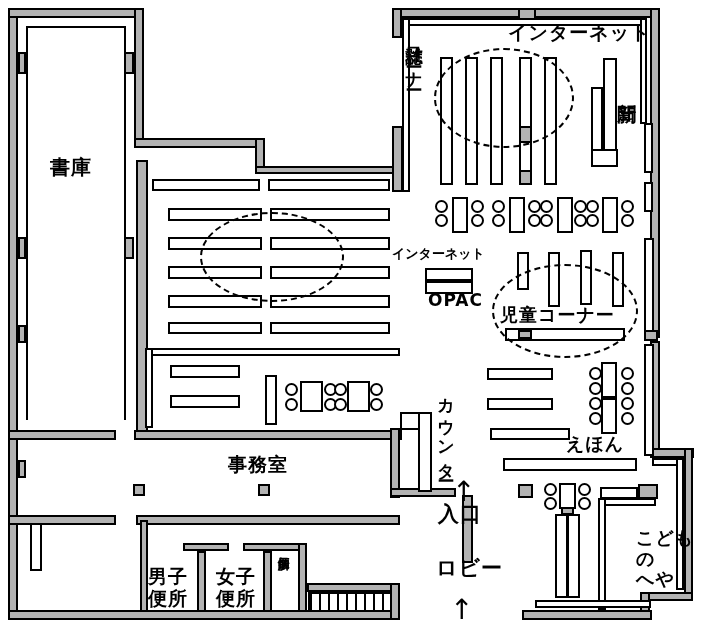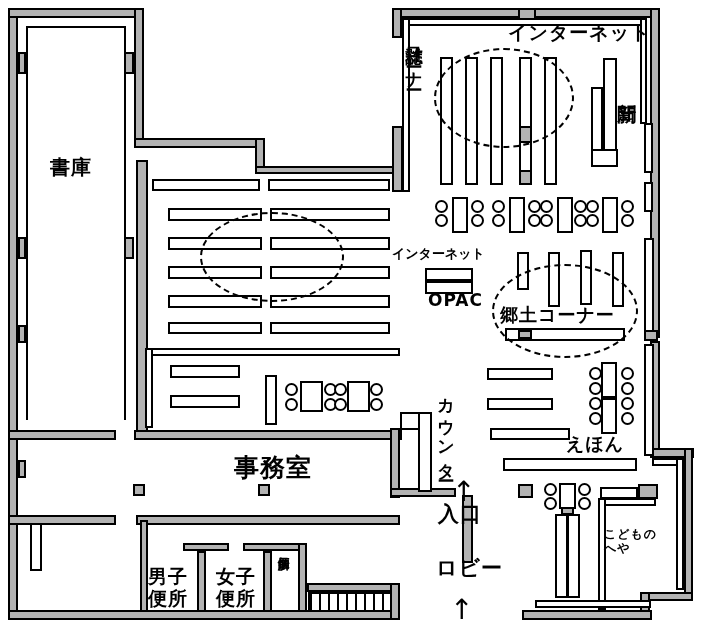--- a/index.html
+++ b/index.html
@@ -27,32 +27,32 @@
 
 <div id="plan">
 
   <div class="ellipse" style="left:434px;top:48px;width:140px;height:100px"></div>
   <div class="ellipse" style="left:200px;top:212px;width:144px;height:90px"></div>
   <div class="ellipse" style="left:492px;top:264px;width:146px;height:94px"></div>
 
   <div class="stairs" style="left:308px;top:592px;width:84px;height:20px"></div>
 
   <div class="lbl" style="left:50px;top:156px;font-size:20px">書庫</div>
-  <div class="lbl" style="left:234px;top:454px;font-size:25px">事務室</div>
+  <div class="lbl" style="left:228px;top:454px;font-size:19px">事務室</div>
   <div class="lbl" style="left:508px;top:22px;font-size:19px">インターネット</div>
   <div class="lbl vlbl" style="left:404px;top:32px;font-size:17px">雑誌コーナー</div>
   <div class="lbl vlbl" style="left:616px;top:88px;font-size:19px">新聞</div>
   <div class="lbl" style="left:392px;top:247px;font-size:13px;letter-spacing:0">インターネット</div>
   <div class="lbl" style="left:428px;top:291px;font-size:17px">OPAC</div>
-  <div class="lbl" style="left:500px;top:305px;font-size:18px">郷土コーナー</div>
+  <div class="lbl" style="left:500px;top:305px;font-size:18px">児童コーナー</div>
   <div class="lbl vlbl" style="left:436px;top:386px;font-size:17px">カウンター</div>
   <div class="lbl" style="left:438px;top:502px;font-size:21px">入口</div>
   <div class="lbl" style="left:436px;top:556px;font-size:21px">ロビー</div>
   <div class="lbl" style="left:566px;top:434px;font-size:18px">えほん</div>
-  <div class="lbl" style="left:604px;top:528px;font-size:12px">こどもの
+  <div class="lbl" style="left:636px;top:528px;font-size:18px">こどもの
 へや</div>
   <div class="lbl" style="left:148px;top:566px;font-size:19px">男子
 便所</div>
   <div class="lbl" style="left:216px;top:566px;font-size:19px">女子
 便所</div>
   <div class="lbl vlbl" style="left:276px;top:548px;font-size:12px;letter-spacing:0">多目的便所</div>
 
   <div class="arrow" style="left:452px;top:478px;font-size:28px">↑</div>
   <div class="arrow" style="left:450px;top:596px;font-size:28px">↑</div>
 <div class="wall" style="left: 8px; top: 8px; width: 10px; height: 612px;"></div>

